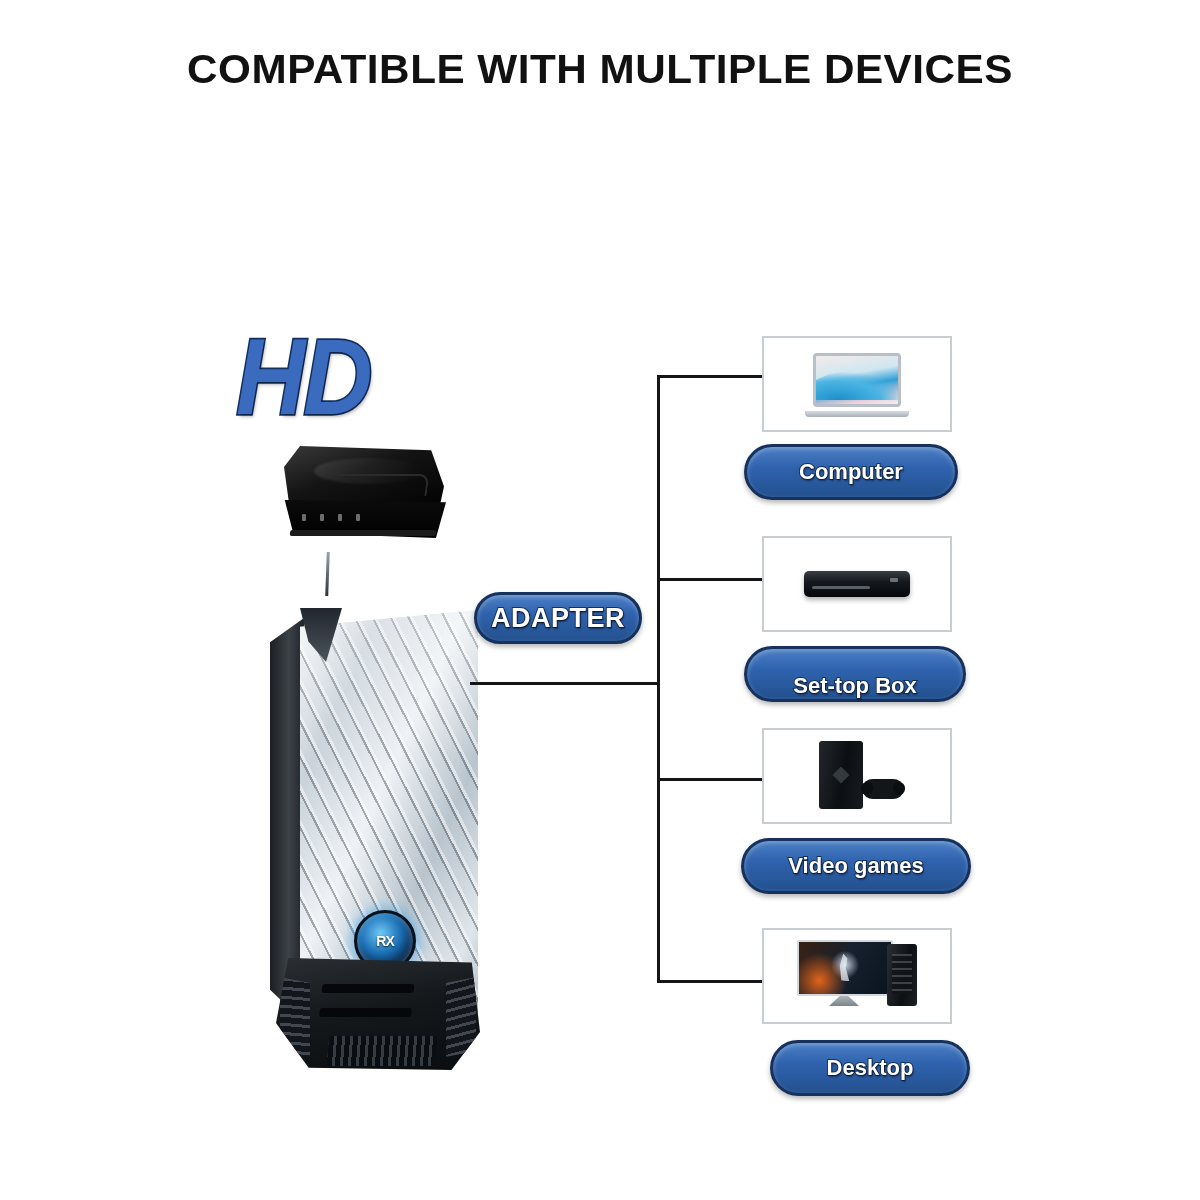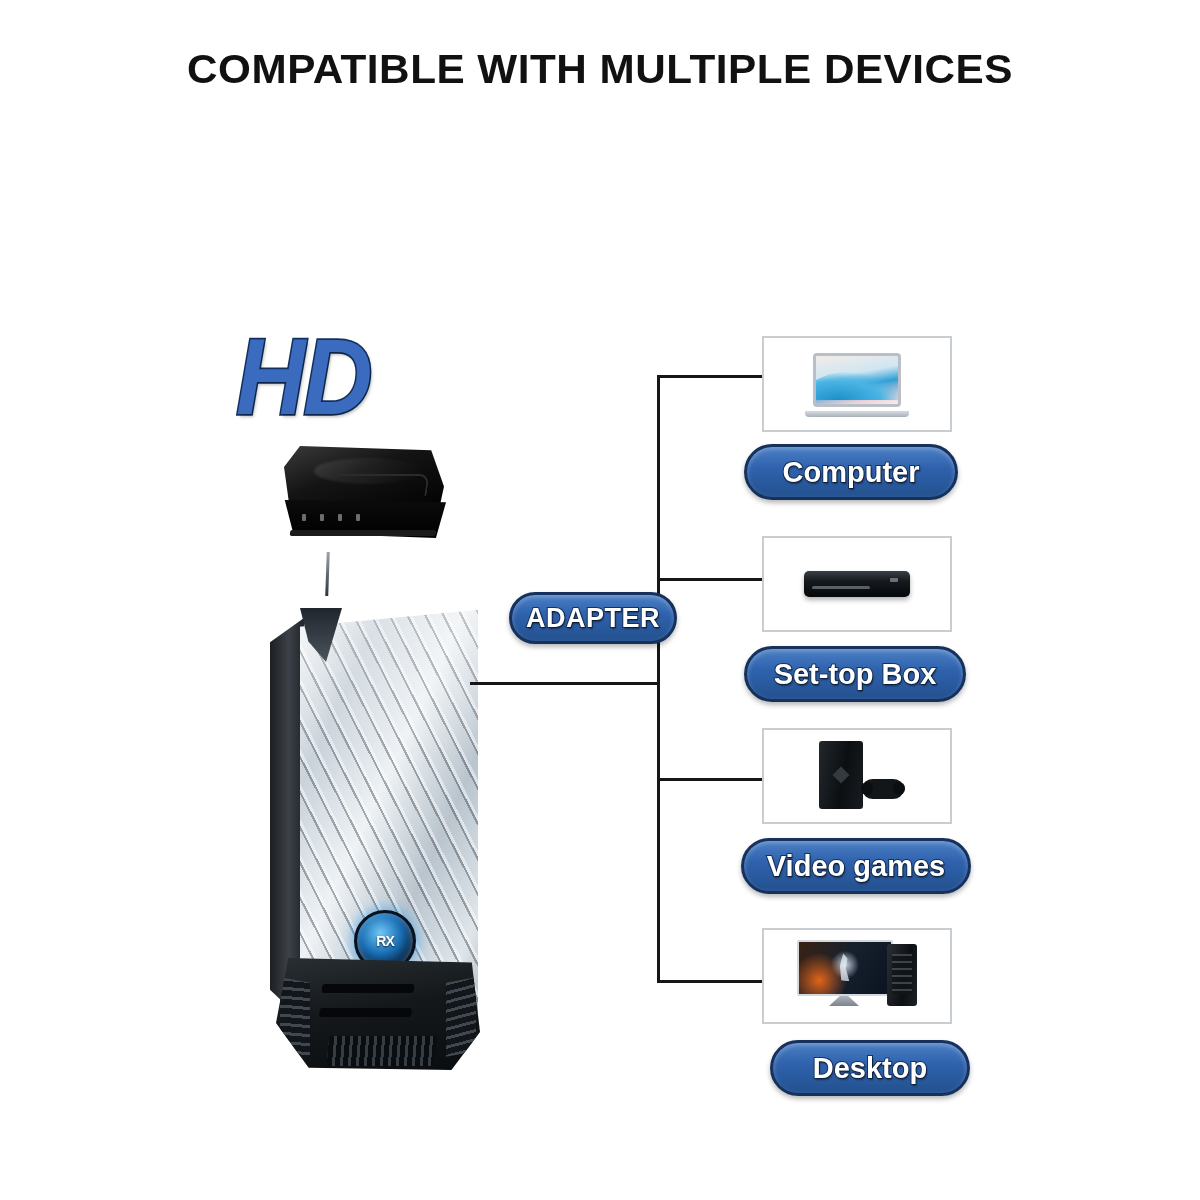--- a/index.html
+++ b/index.html
@@ -212,27 +212,27 @@
   }
   .pill span {
     color: #ffffff;
     font-weight: bold;
     font-family: "Liberation Sans", sans-serif;
     -webkit-text-stroke: 2px #16325c;
     paint-order: stroke fill;
     text-shadow: 1px 2px 2px rgba(0,0,0,0.45);
     white-space: nowrap;
   }
-  .pill-adapter { left: 474px; top: 592px; width: 168px; height: 52px; margin-left: 35px; }
+  .pill-adapter { left: 474px; top: 592px; width: 168px; height: 52px; }
   .pill-adapter span { font-size: 27px; -webkit-text-stroke-width: 2px; letter-spacing: 0.5px; }
 
   .pill-dev { height: 56px; }
-  .pill-dev span { font-size: 29px; }
+  .pill-dev span { font-size: 22px; }
   .pill-computer { left: 744px; top: 444px; width: 214px; }
-  .pill-settop   { left: 744px; top: 646px; width: 222px; }
+  .pill-settop   { left: 744px; top: 646px; width: 222px; align-items: flex-end; }
   .pill-video    { left: 741px; top: 838px; width: 230px; }
   .pill-desktop  { left: 770px; top: 1040px; width: 200px; }
 
   
   .devbox {
     position: absolute;
     width: 190px; height: 96px;
     background: #ffffff;
     border: 2px solid #c8cdd2;
     display: flex; align-items: center; justify-content: center;

